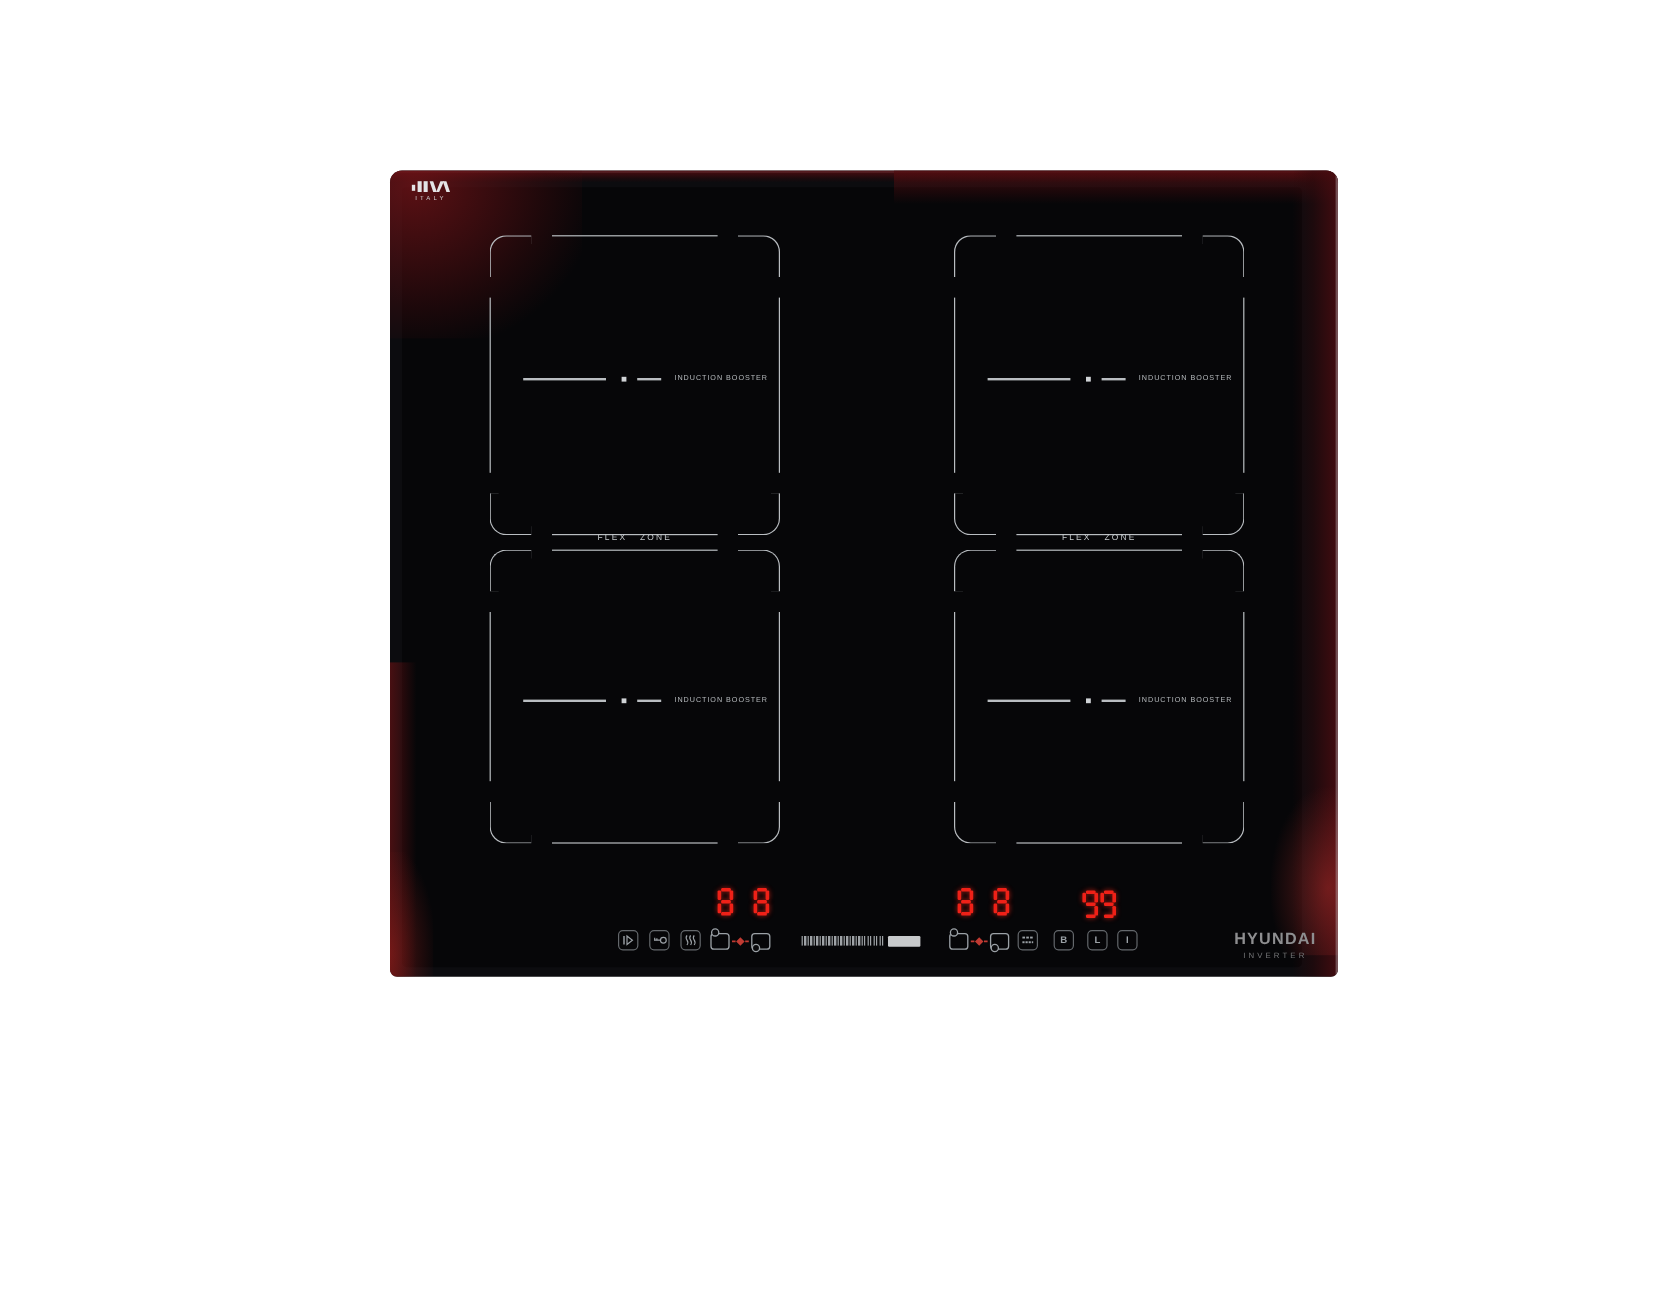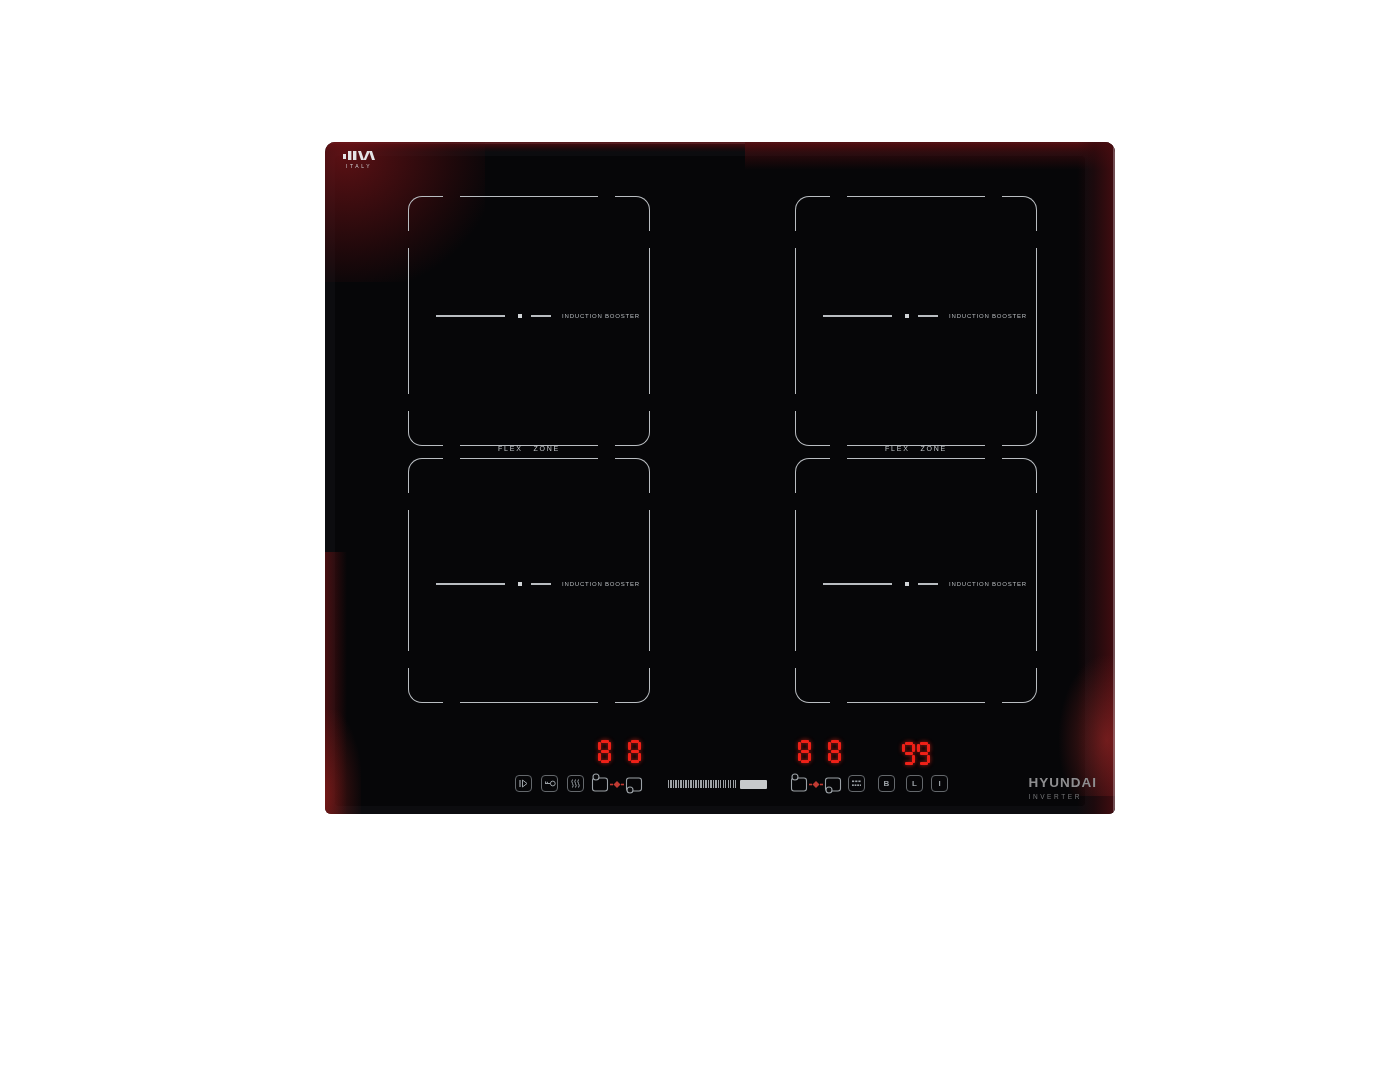--- a/index.html
+++ b/index.html
@@ -88,21 +88,21 @@
   .btn-b{left:553px;}
   .btn-l{left:581px;}
   .btn-i{left:606px;}
   .bridge{position:absolute;top:630px;width:52px;height:24px;background:transparent;border:none;padding:0;}
   .bridge-left{left:266px;}
   .bridge-right{left:465px;}
   .slider{position:absolute;left:343px;top:637px;width:102px;height:10px;display:flex;align-items:center;background:transparent;border:none;padding:0;}
   .tick{width:1.3px;height:8px;background:#9fa3a7;margin-right:1.2px;flex:none;}
   .slider-fill{width:27px;height:9px;background:#c7c9cb;border-radius:1px;margin-left:2px;flex:none;}
   
-  .brand{position:absolute;right:18px;top:633px;text-align:left;}
+  .brand{position:absolute;right:18px;top:633px;text-align:center;}
   .brand-name{font-size:13.5px;font-weight:bold;letter-spacing:1px;color:#8e8e90;}
   .brand-sub{font-size:6.5px;letter-spacing:2.6px;color:#77787a;margin-top:3px;}
 </style>
 </head>
 <body>
 
 <div class="hob">
   <div class="inner-glass"></div>
 
   <div class="tint bevel-top"></div>

